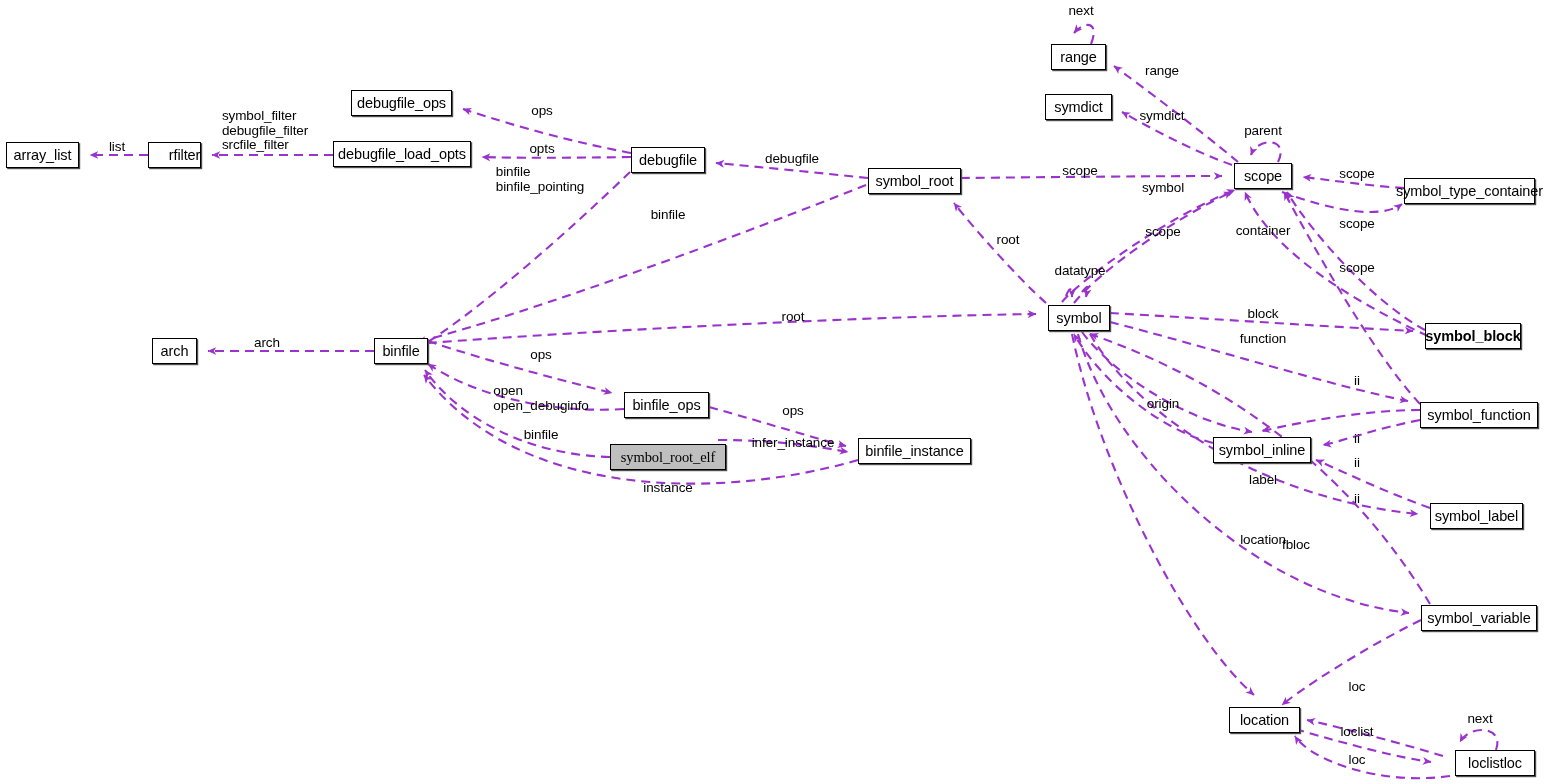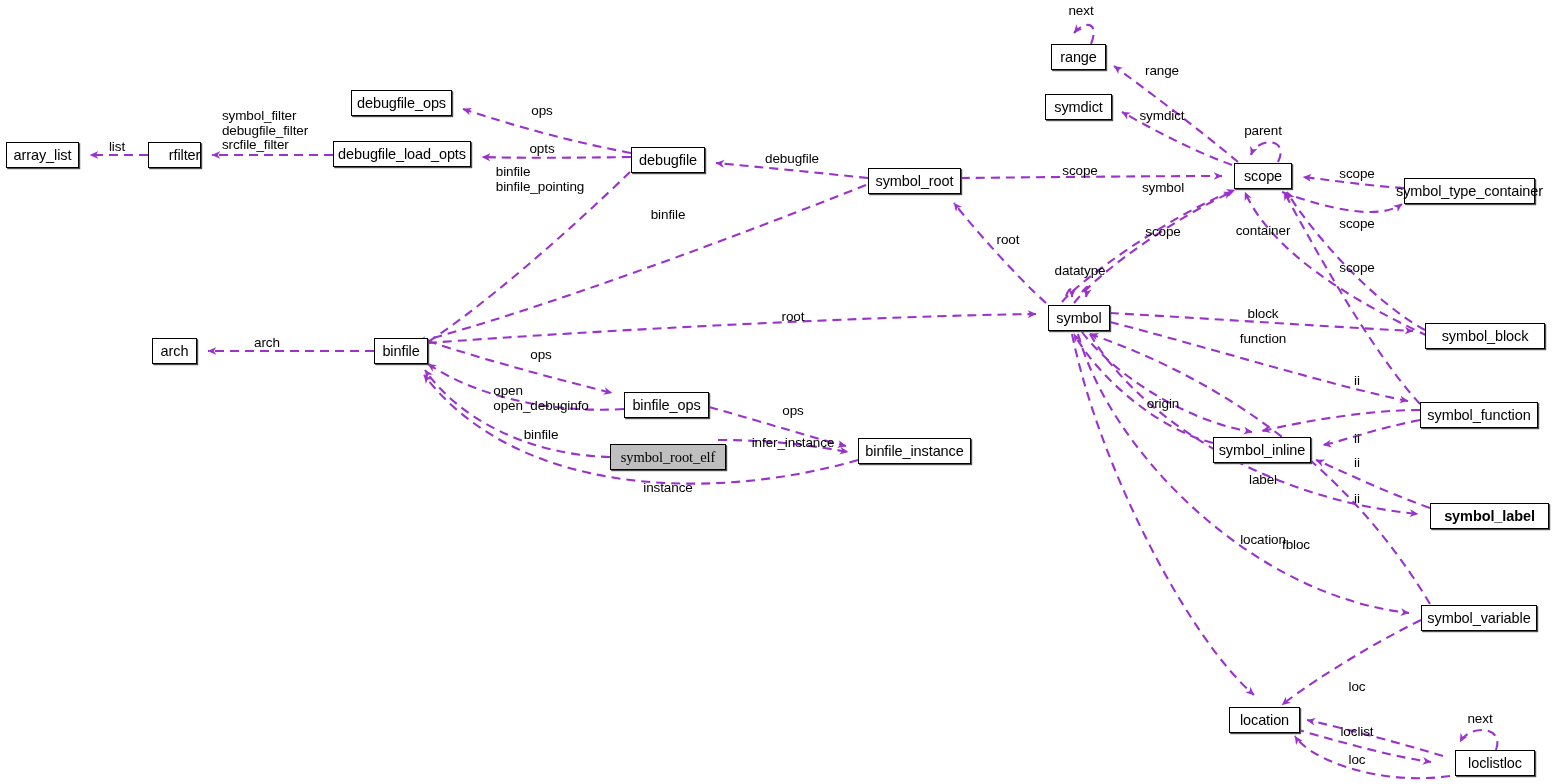--- a/index.html
+++ b/index.html
@@ -165,27 +165,27 @@
       <div class="node" style="left: 351px; top: 90px; width: 101px; height: 26px;">debugfile_ops</div>
       <div class="node" style="left: 631px; top: 147px; width: 74px; height: 26px;">debugfile</div>
       <div class="node" style="left: 868px; top: 168px; width: 93px; height: 26px;">symbol_root</div>
       <div class="node" style="left: 1051px; top: 44px; width: 55px; height: 26px;">range</div>
       <div class="node" style="left: 1045px; top: 94px; width: 67px; height: 26px;">symdict</div>
       <div class="node" style="left: 1234px; top: 163px; width: 58px; height: 26px;">scope</div>
       <div class="node" style="left: 1404px; top: 178px; width: 131px; height: 26px;">symbol_type_container</div>
       <div class="node" style="left: 152px; top: 338px; width: 45px; height: 26px;">arch</div>
       <div class="node" style="left: 374px; top: 338px; width: 54px; height: 26px;">binfile</div>
       <div class="node" style="left: 1048px; top: 305px; width: 62px; height: 26px;">symbol</div>
-      <div class="node" style="left: 1425px; top: 323px; width: 120px; height: 26px;">symbol_block</div>
+      <div class="node" style="left: 1425px; top: 323px; width: 96px; height: 26px; font-weight: bold;">symbol_block</div>
       <div class="node" style="left: 624px; top: 392px; width: 85px; height: 26px;">binfile_ops</div>
       <div class="node" style="left: 1420px; top: 402px; width: 118px; height: 26px;">symbol_function</div>
       <div class="node highlight" style="left: 610px; top: 444px; width: 116px; height: 26px; font-family: Liberation Serif, serif;">symbol_root_elf</div>
       <div class="node" style="left: 858px; top: 438px; width: 113px; height: 26px;">binfile_instance</div>
       <div class="node" style="left: 1213px; top: 437px; width: 98px; height: 26px;">symbol_inline</div>
-      <div class="node" style="left: 1430px; top: 503px; width: 119px; height: 26px; font-weight: bold;">symbol_label</div>
+      <div class="node" style="left: 1430px; top: 503px; width: 93px; height: 26px;">symbol_label</div>
       <div class="node" style="left: 1421px; top: 605px; width: 116px; height: 26px;">symbol_variable</div>
       <div class="node" style="left: 1229px; top: 707px; width: 71px; height: 26px;">location</div>
       <div class="node" style="left: 1443px; top: 750px; width: 80px; height: 26px; margin-left: 12px;">loclistloc</div>
     </div>
   <div id="labels">
       <div class="elabel" style="left: 117px; top: 147px;">list</div>
       <div class="elabel" style="left: 265px; top: 131px;">symbol_filter
 debugfile_filter
 srcfile_filter</div>
       <div class="elabel" style="left: 542px; top: 111px;">ops</div>

